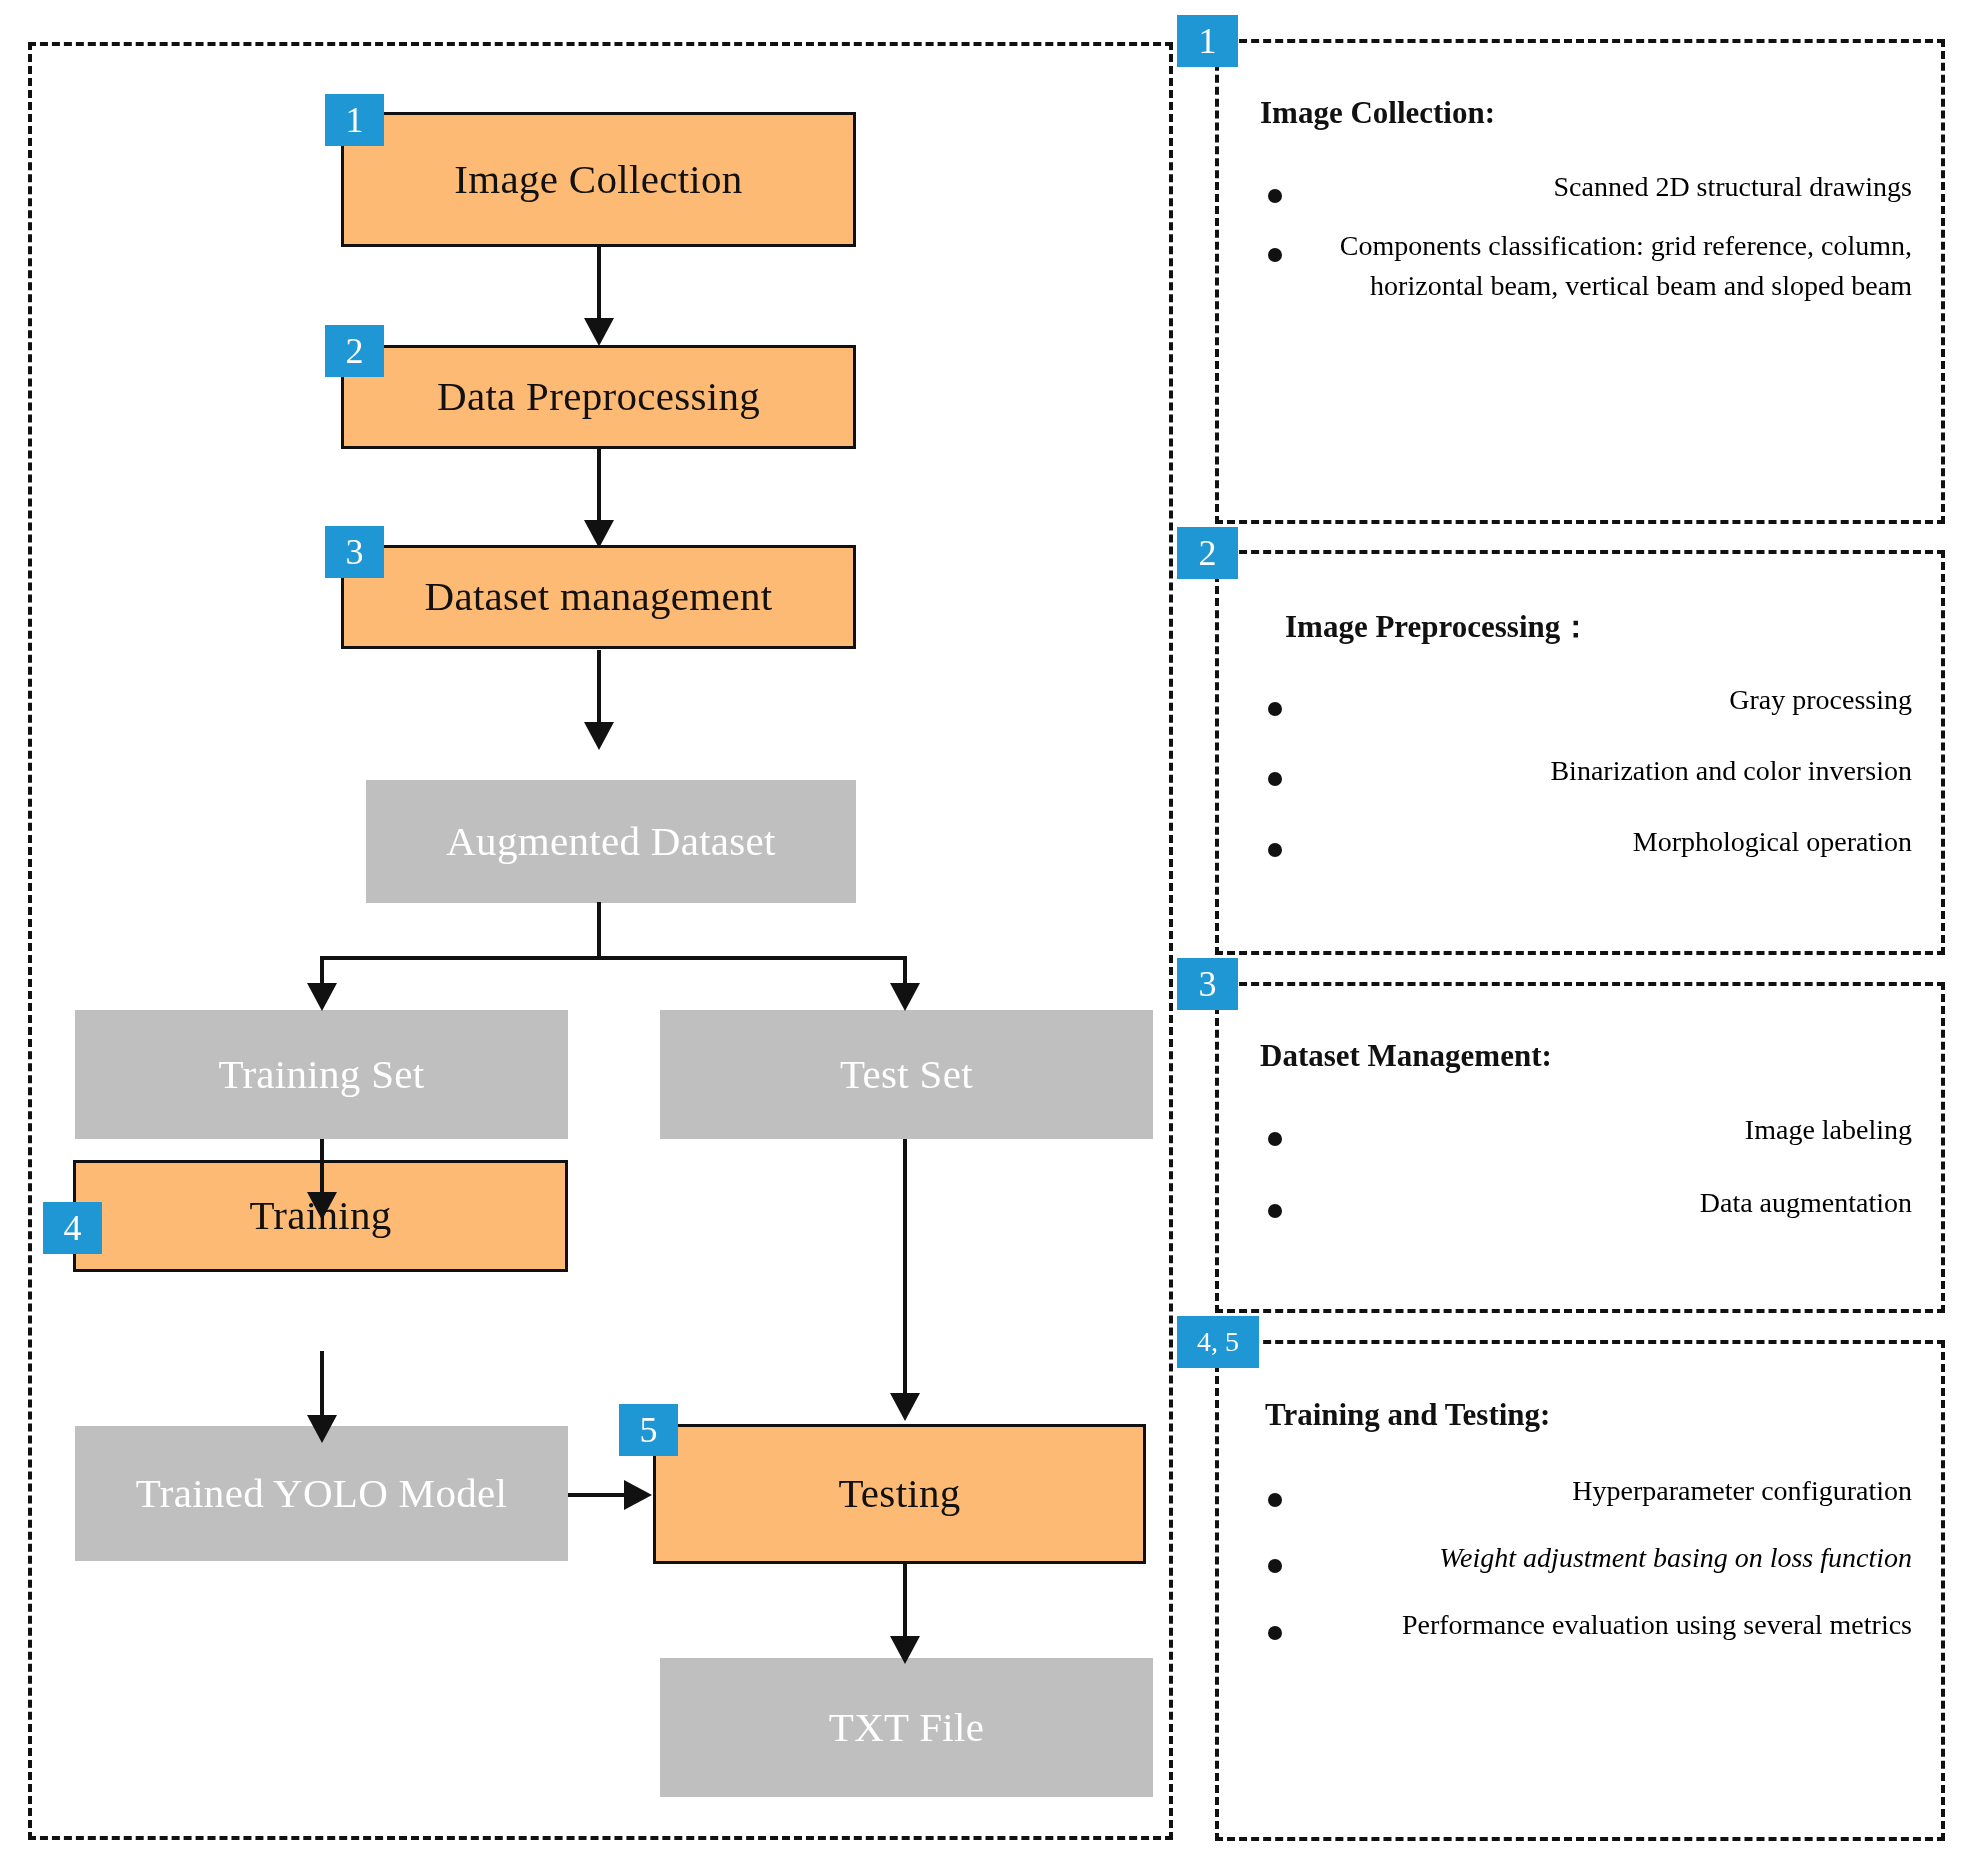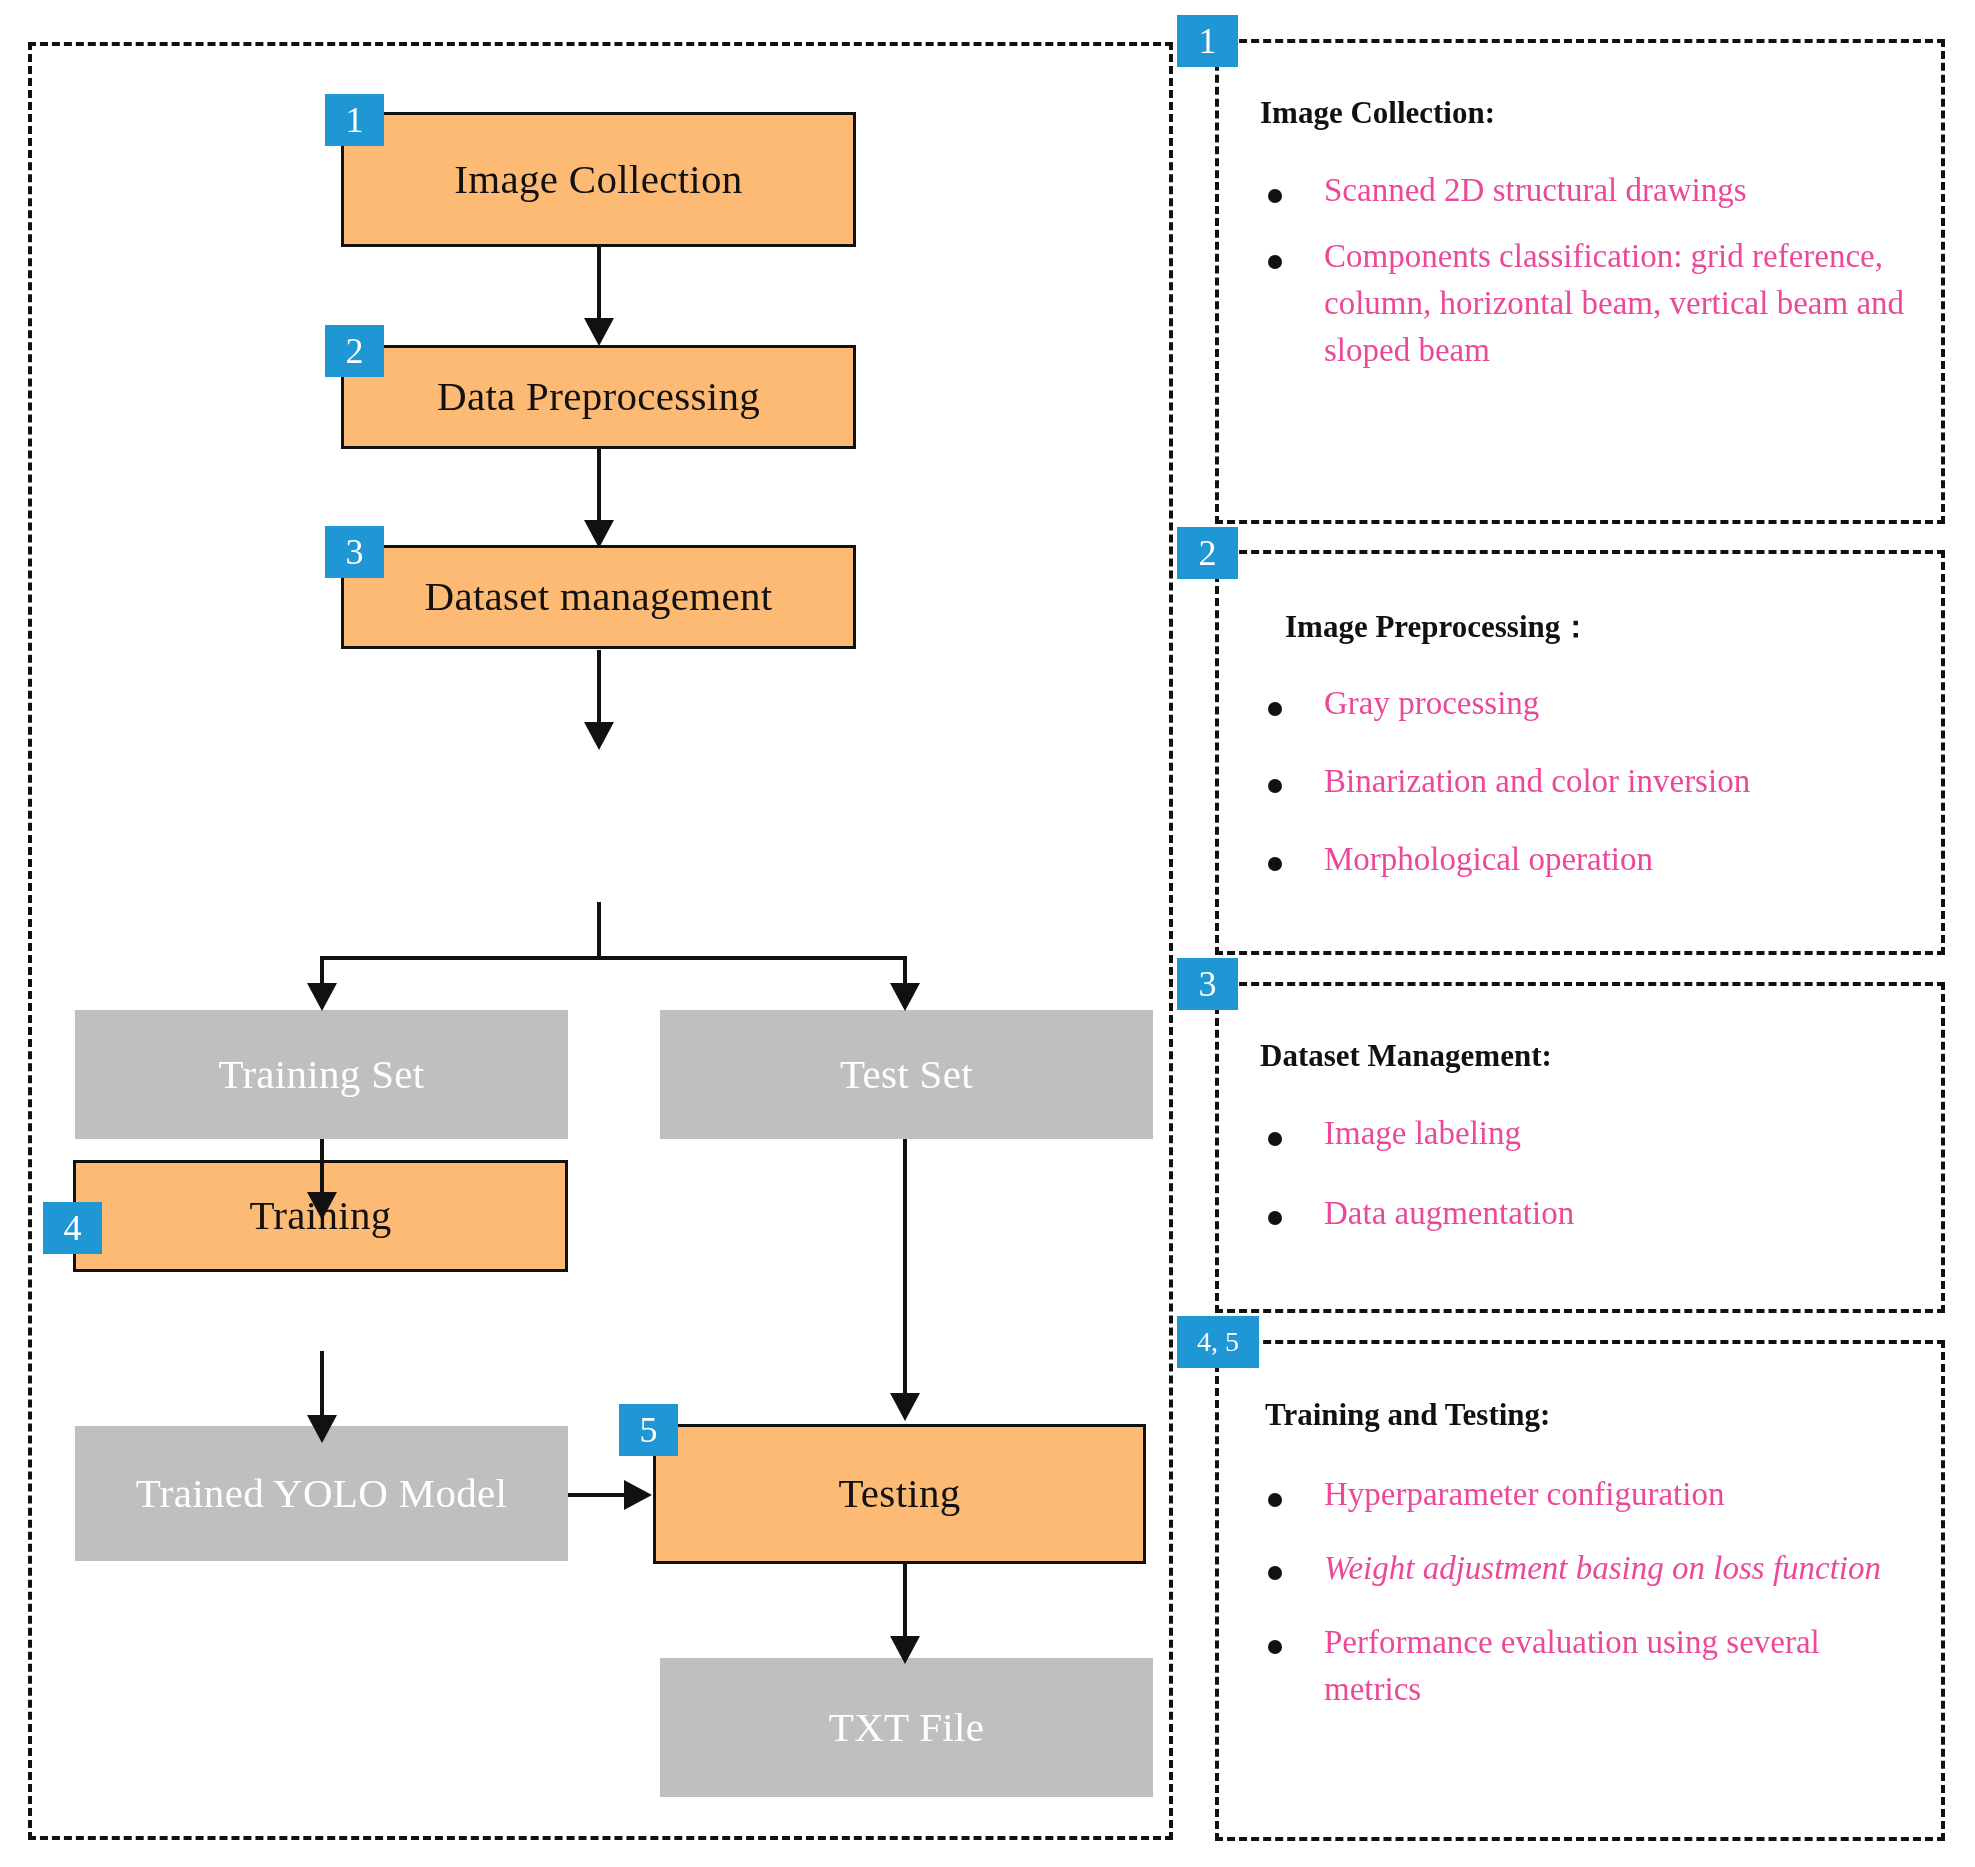--- a/index.html
+++ b/index.html
@@ -113,25 +113,26 @@
     white-space: nowrap;
   }
   .note-list {
     position: absolute;
     margin: 0;
     padding: 0;
     list-style: none;
   }
   .note-item {
     position: relative;
-    font-size: 33px;
+    font-size: 28px;
     line-height: 1.42;
-    color: #ec4899;
+    color: #000000;
     padding-left: 64px;
     margin-bottom: 19.4px;
+    text-align: right;
   }
   .note-item .dot {
     position: absolute;
     left: 7.5px;
     top: 21.5px;
     width: 14px;
     height: 14px;
     border-radius: 50%;
     background: #111111;
   }
@@ -193,20 +194,23 @@
     <span>2</span>
   </div>
 
   <div class="proc-box" style="left:341px; top:545px; width:515px; height:104px;">
     <span>Dataset management</span>
   </div>
   <div class="badge" style="left:325px; top:526px; width:59px; height:52px;">
     <span>3</span>
   </div>
 
+  <div class="data-box" style="left:366px; top:780px; width:490px; height:123px;">
+    <span>Augmented Dataset</span>
+  </div>
 
   <div class="data-box" style="left:75px; top:1010px; width:493px; height:129px;">
     <span>Training Set</span>
   </div>
 
   <div class="data-box" style="left:660px; top:1010px; width:493px; height:129px;">
     <span>Test Set</span>
   </div>
 
   <div class="proc-box" style="left:73px; top:1160px; width:495px; height:112px;">

